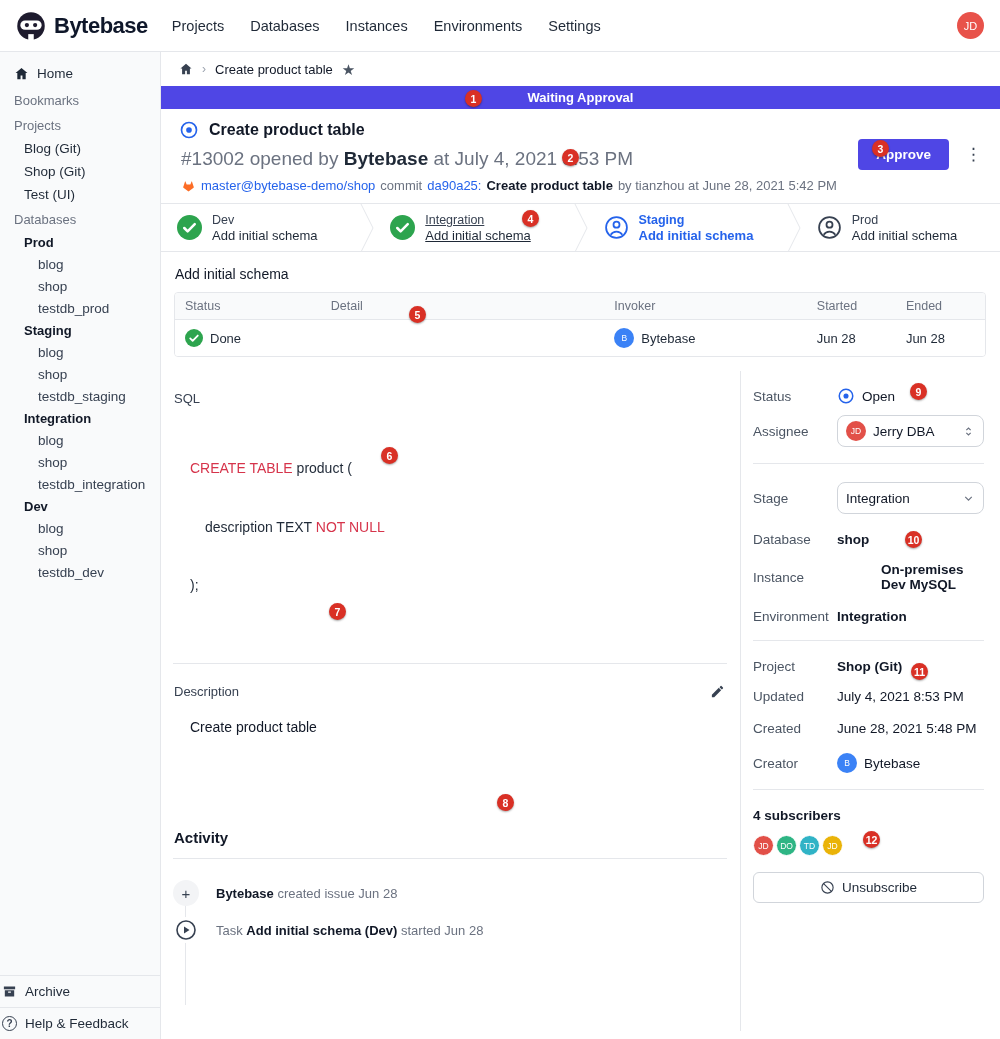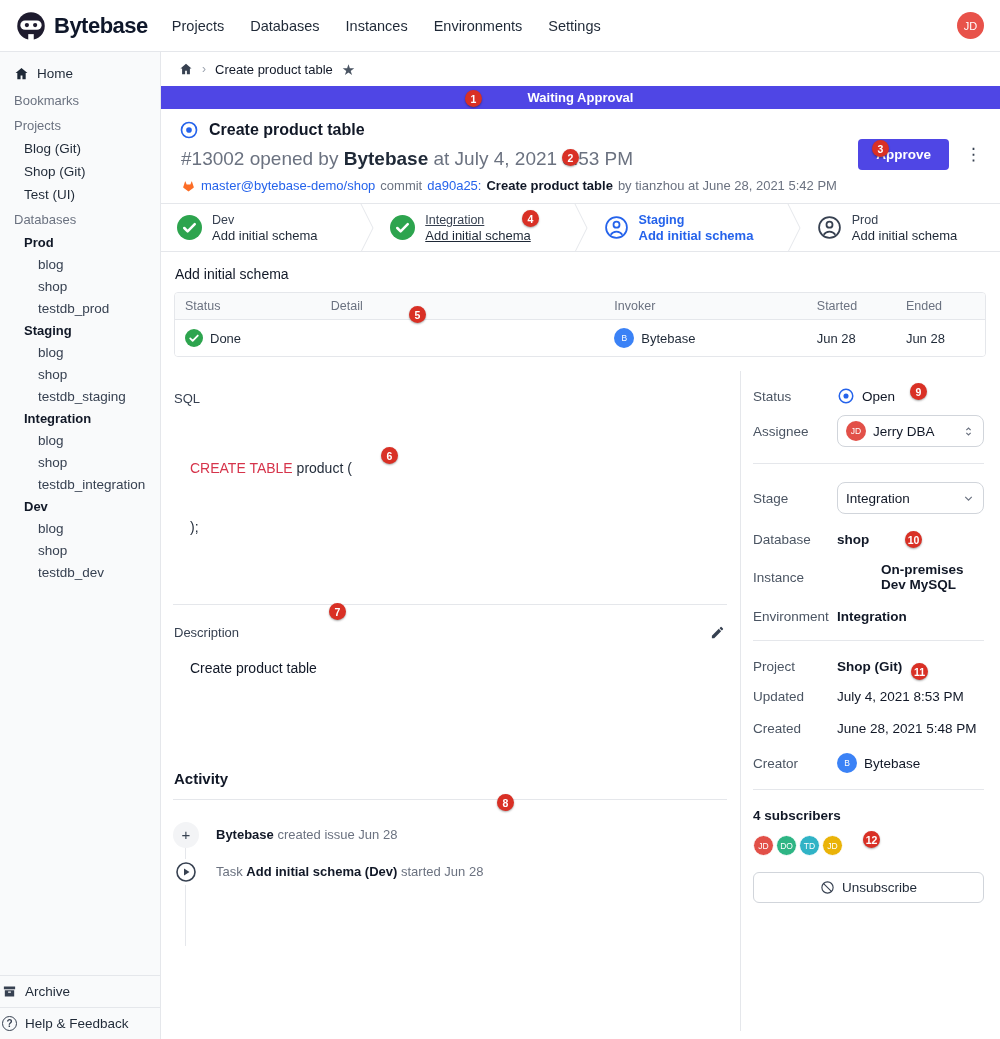--- a/index.html
+++ b/index.html
@@ -344,20 +344,21 @@
           <div class="col-ended">Jun 28</div>
         </div>
       </div>
     </div>
 
     <div class="split">
       <div class="content-left">
         <div class="sql-label">SQL</div>
         <div class="sql-code">
           <div><span class="kw">CREATE TABLE</span><span> product (</span></div>
+          <div class="sql-indent"><span>description TEXT </span><span class="kw">NOT NULL</span></div>
           <div><span>);</span></div>
         </div>
 
         <hr class="divider desc-divider">
         <div class="desc-head">
           <span class="desc-label">Description</span>
           <span class="pencil">
               <svg width="15" height="15" viewBox="0 0 24 24" fill="#374151">
                 <path d="M3 17.25V21h3.75L17.8 9.94l-3.75-3.75zM20.7 7a1 1 0 0 0 0-1.4L18.4 3.3a1 1 0 0 0-1.4 0l-1.8 1.8 3.75 3.75z"></path>
               </svg>

